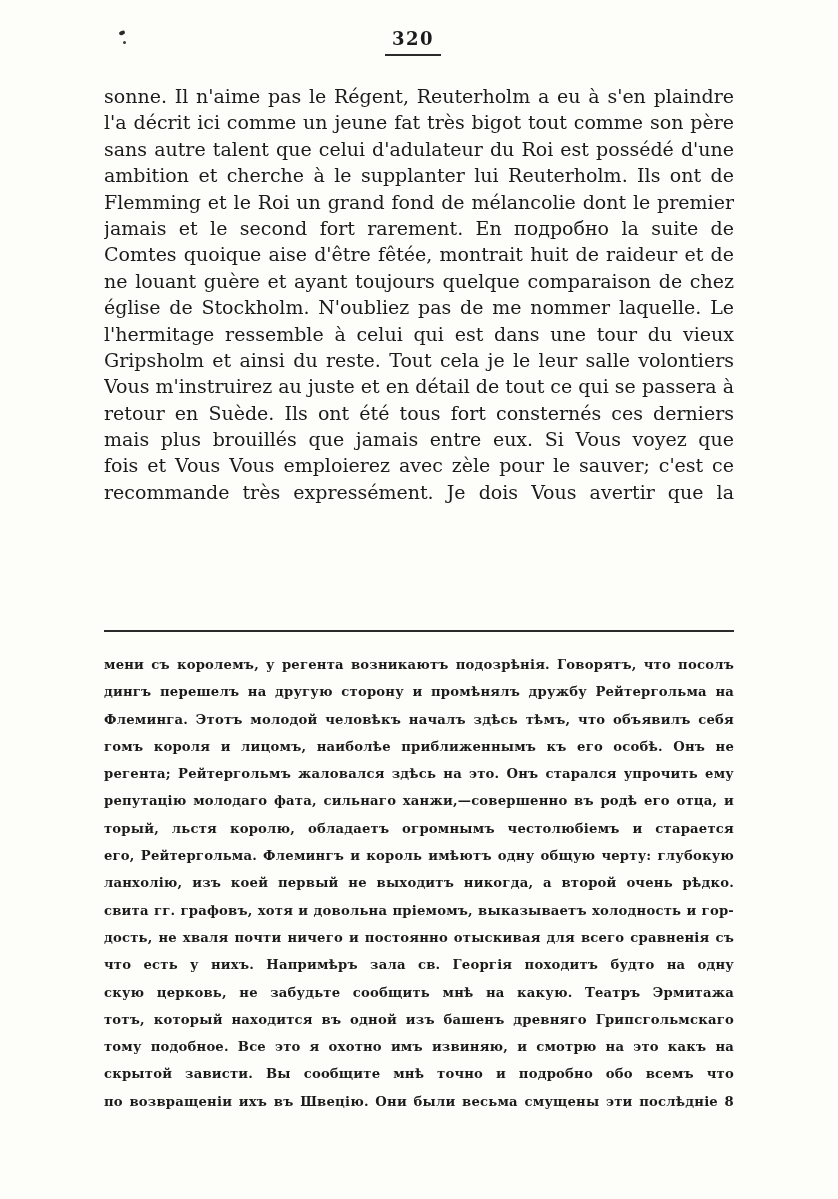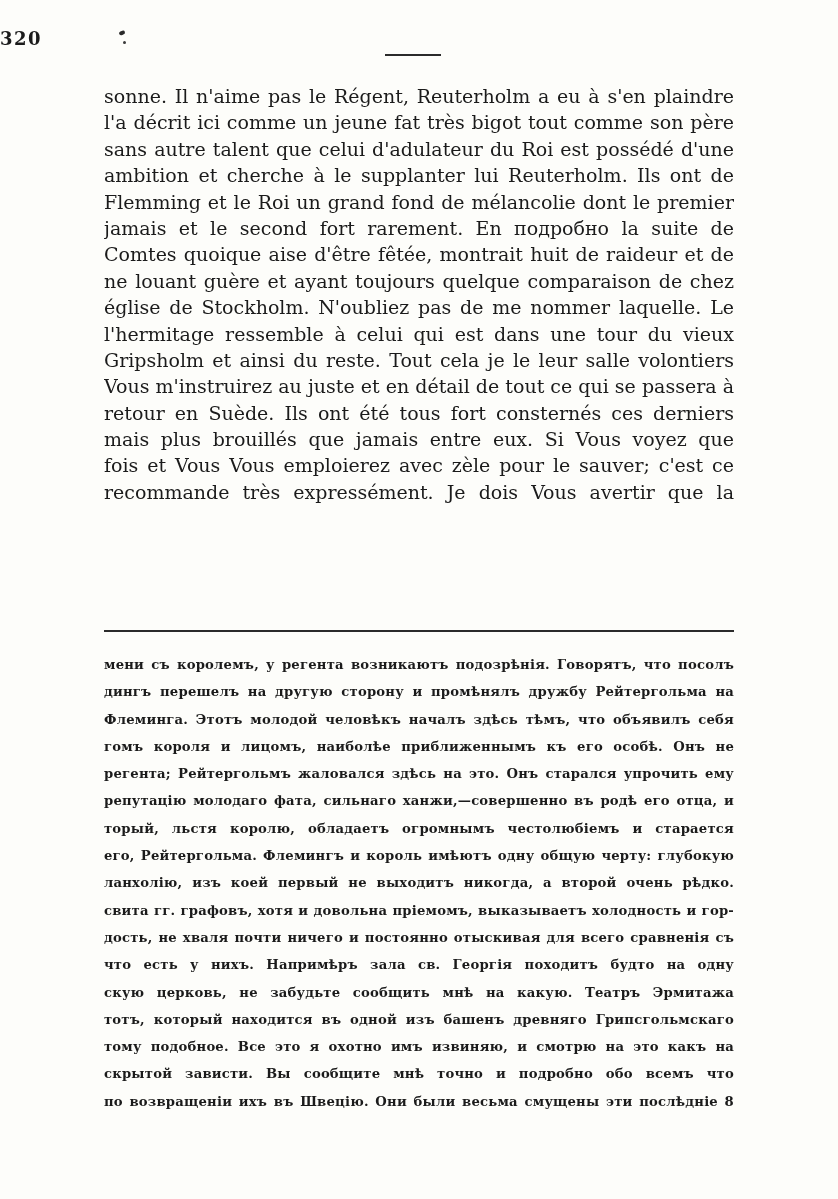--- a/index.html
+++ b/index.html
@@ -35,21 +35,21 @@
     width: 3px;
     height: 3px;
     background: #3a3a3a;
     border-radius: 50%;
   }
   .page-header {
     position: absolute;
     top: 29px;
     left: 0;
     right: 12px;
-    text-align: left;
+    text-align: center;
   }
   .page-number {
     font-size: 18px;
     font-weight: bold;
     letter-spacing: 1.5px;
     line-height: 20px;
   }
   .page-number-rule {
     width: 56px;
     height: 2px;

